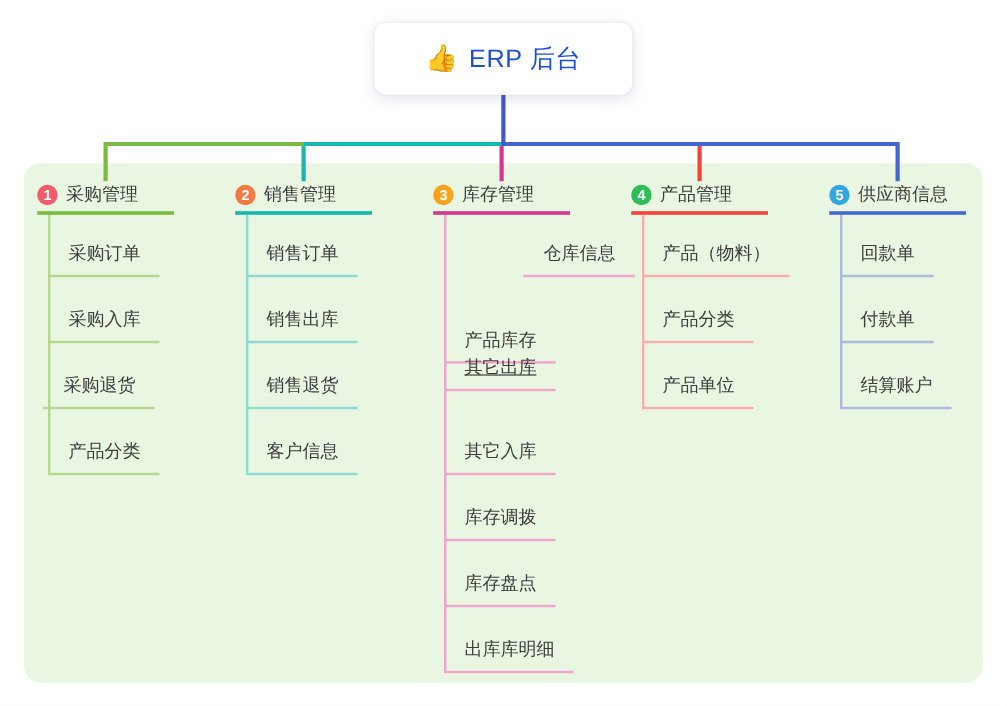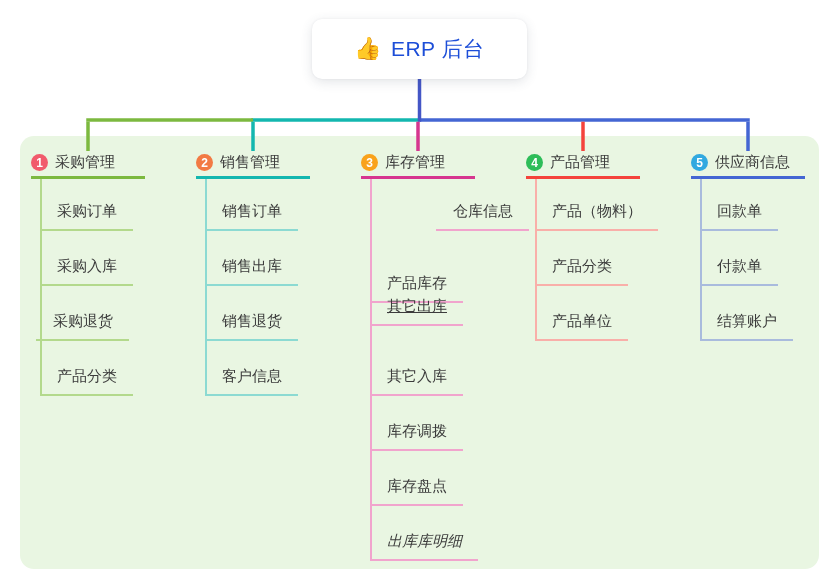--- a/index.html
+++ b/index.html
@@ -87,21 +87,21 @@
       <div class="branch-header" style="left: 361px; top: 149px; width: 114px; border-bottom-color: rgb(214, 54, 143);">
         <span class="badge" style="background: rgb(249, 162, 27);">3</span>
         <span>库存管理</span>
       </div>
       <div class="child-node" style="left: 388px; top: 201px; border-bottom-color: rgb(241, 164, 205); margin-left: 48px;">仓库信息</div>
       <div class="child-node" style="left: 370px; top: 256px; border-bottom-color: rgb(241, 164, 205); margin-top: 17px;">产品库存</div>
       <div class="child-node" style="left: 370px; top: 296px; border-bottom-color: rgb(241, 164, 205); text-decoration: underline;">其它出库</div>
       <div class="child-node" style="left: 370px; top: 366px; border-bottom-color: rgb(241, 164, 205);">其它入库</div>
       <div class="child-node" style="left: 370px; top: 421px; border-bottom-color: rgb(241, 164, 205);">库存调拨</div>
       <div class="child-node" style="left: 370px; top: 476px; border-bottom-color: rgb(241, 164, 205); text-align: right;">库存盘点</div>
-      <div class="child-node" style="left: 370px; top: 531px; border-bottom-color: rgb(241, 164, 205); font-style: italic;">出库库明细</div>
+      <div class="child-node" style="left: 370px; top: 531px; border-bottom-color: rgb(241, 164, 205);">出库库明细</div>
       <div class="branch-header" style="left: 526px; top: 149px; width: 114px; border-bottom-color: rgb(244, 67, 60);">
         <span class="badge" style="background: rgb(46, 189, 89);">4</span>
         <span>产品管理</span>
       </div>
       <div class="child-node" style="left: 535px; top: 201px; border-bottom-color: rgb(249, 175, 169);">产品（物料）</div>
       <div class="child-node" style="left: 535px; top: 256px; border-bottom-color: rgb(249, 175, 169);">产品分类</div>
       <div class="child-node" style="left: 535px; top: 311px; border-bottom-color: rgb(249, 175, 169);">产品单位</div>
       <div class="branch-header" style="left: 691px; top: 149px; width: 114px; border-bottom-color: rgb(68, 102, 211);">
         <span class="badge" style="background: rgb(49, 169, 224);">5</span>
         <span>供应商信息</span>

